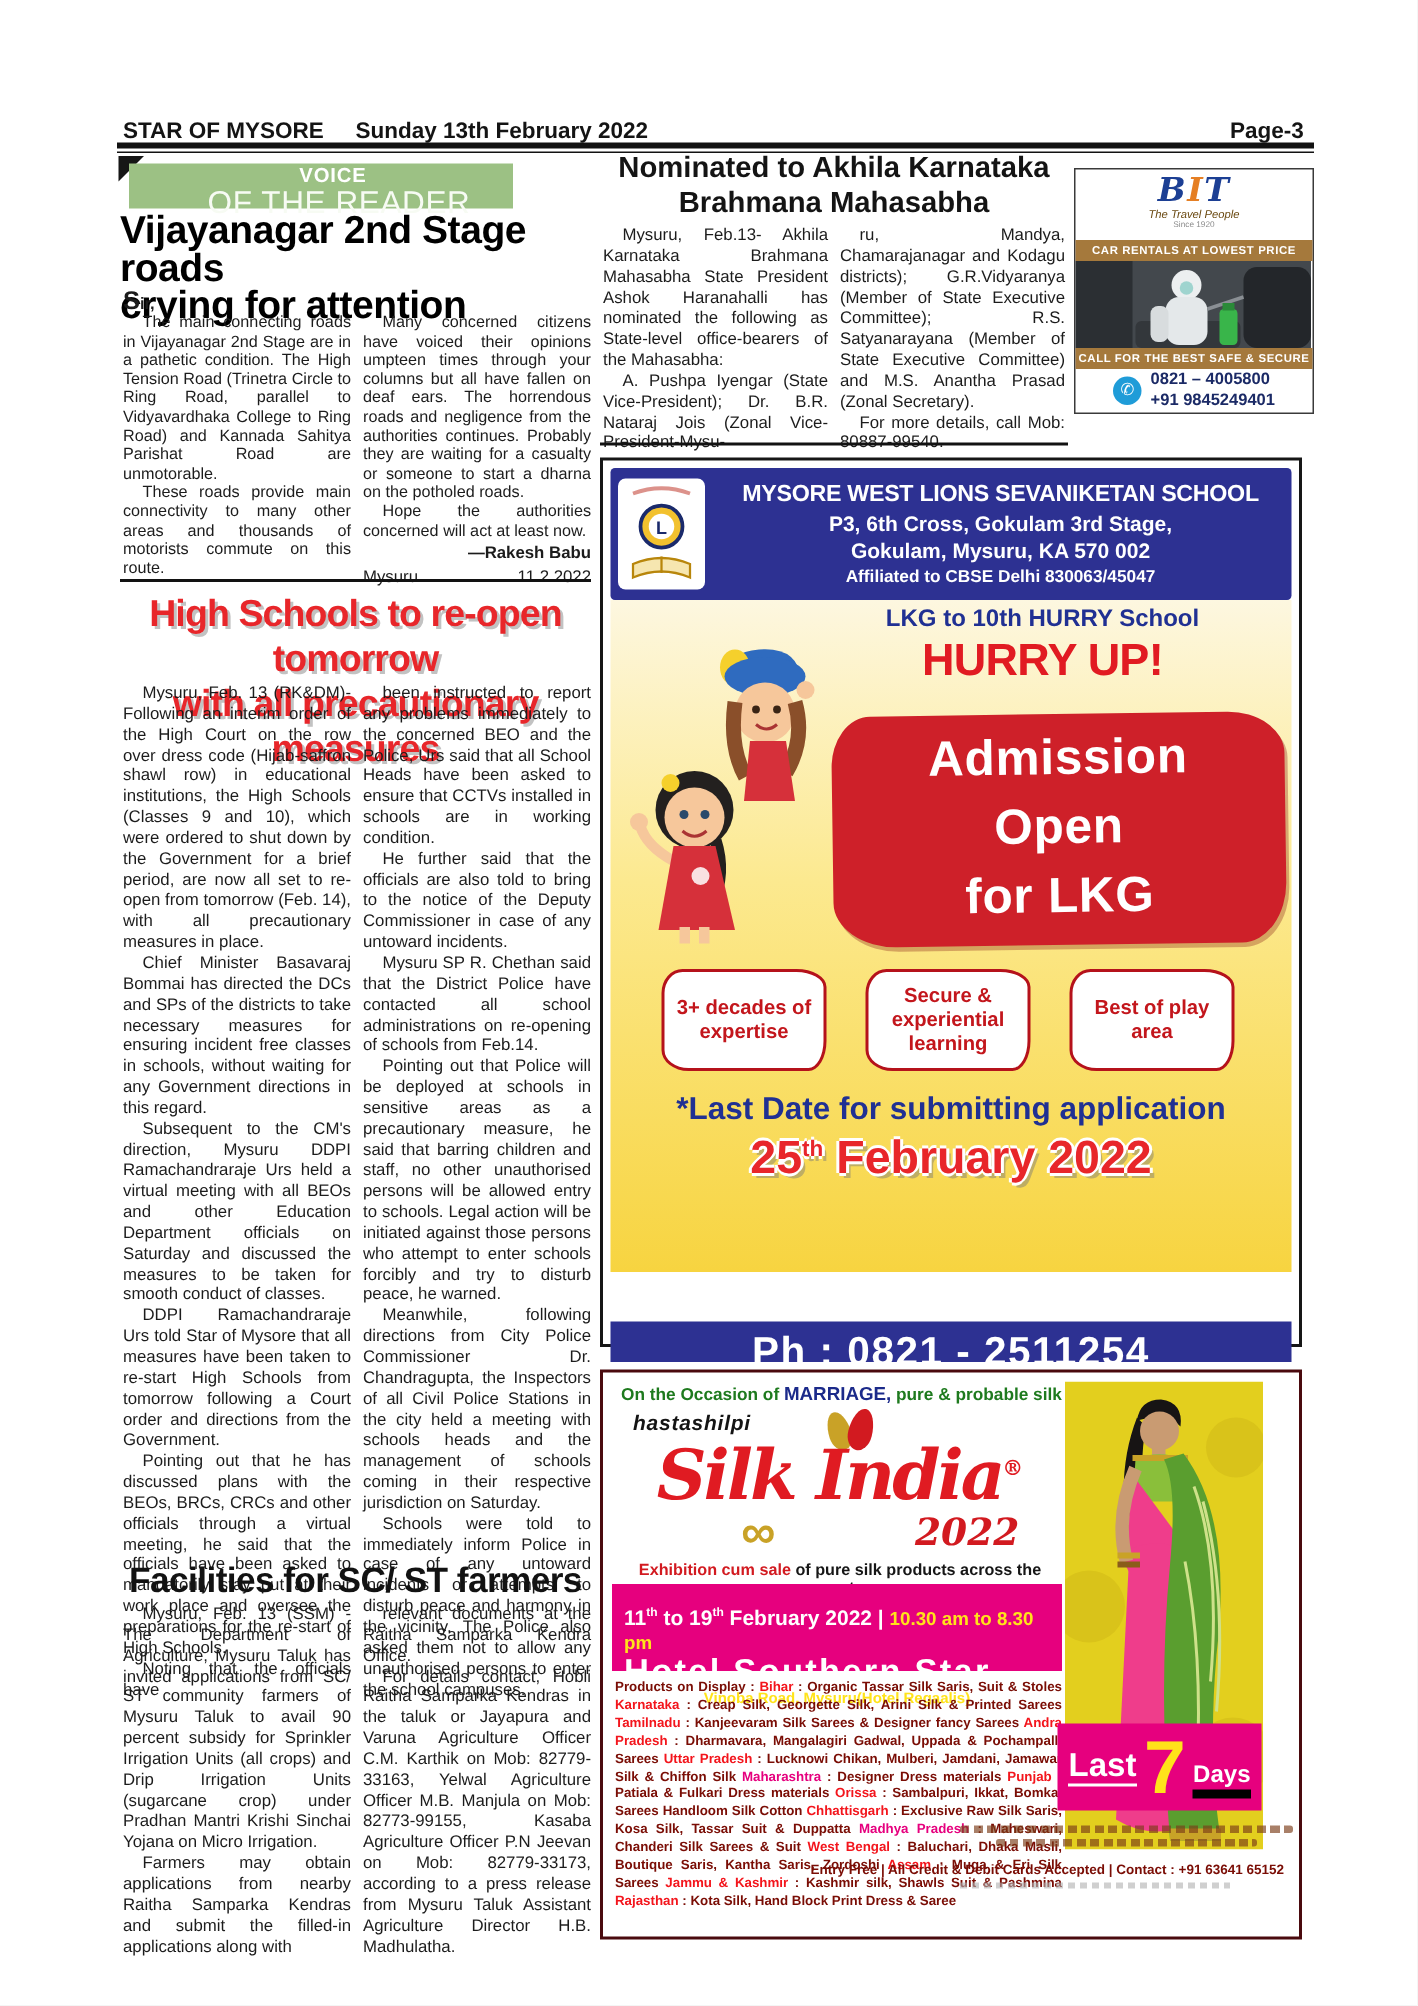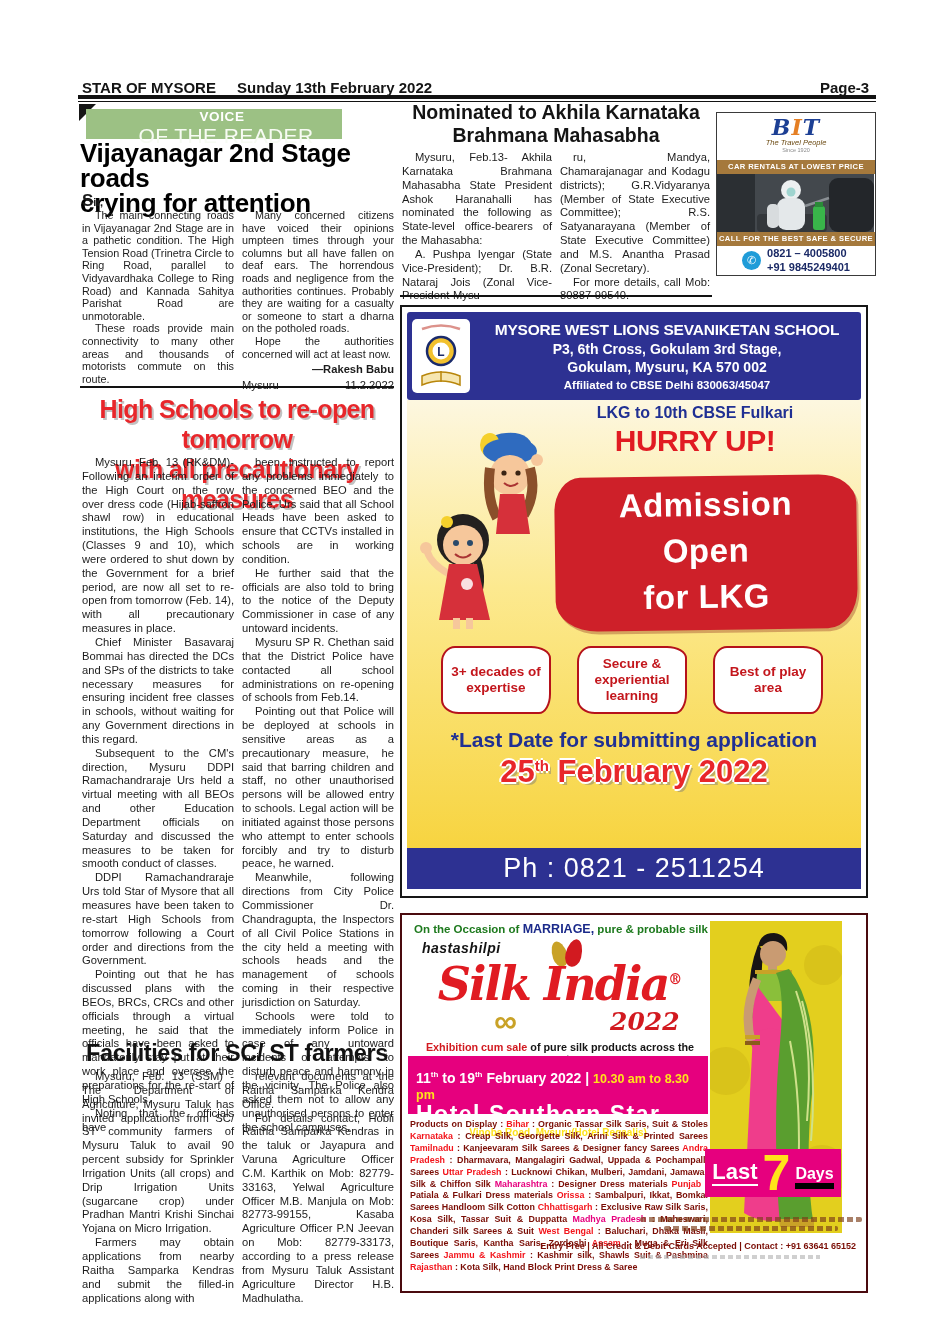--- a/index.html
+++ b/index.html
@@ -83,21 +83,21 @@
   #school-features{position:absolute;left:34px;right:38px;top:246px;display:flex;gap:26px;}
   .feat{flex:1;background:#fff;border:2.5px solid #b5121b;border-radius:14px 20px 12px 18px/16px 12px 20px 14px;
         color:#c3161c;font-weight:800;font-size:13.5px;text-align:center;padding:8px 4px;line-height:16px;
         min-height:46px;display:flex;align-items:center;justify-content:center;}
   #school-lastlabel{position:absolute;left:0;right:0;top:328px;text-align:center;color:#203093;font-weight:800;font-size:21px;}
   #school-date{position:absolute;left:0;right:0;top:354px;text-align:center;color:#e8262a;font-weight:800;font-size:31px;
                text-shadow:2px 0 #fff,-2px 0 #fff,0 2px #fff,0 -2px #fff,3px 3px 0 rgba(120,120,120,.45);}
   #school-date sup{font-size:15px;}
   #school-limited{position:absolute;left:0;right:0;top:400px;text-align:center;color:#e8262a;font-weight:800;font-size:27px;
                   text-shadow:2px 0 #fff,-2px 0 #fff,0 2px #fff,0 -2px #fff;}
-  #school-phone{height:41px;background:#2d3192;color:#fff;text-align:center;font-weight:400;font-size:27px;line-height:41px;letter-spacing:1px;}
+  #school-phone{height:27px;background:#2d3192;color:#fff;text-align:center;font-weight:700;font-size:27px;line-height:41px;letter-spacing:1px;margin-top:33px;}
 
   
   #silk{left:400px;top:913px;width:468px;height:380px;border:2.5px solid #4a0a0e;box-sizing:border-box;background:#fff;}
   #silk-occ{position:absolute;left:12px;top:7px;font-weight:800;font-size:11.5px;color:#1e7a1e;}
   .silk-marriage{color:#1b2a8a;font-size:12.5px;}
   #silk-hasta{position:absolute;left:20px;top:25px;font-weight:800;font-style:italic;font-size:14px;color:#141414;letter-spacing:.5px;}
   #silk-logo{position:absolute;left:10px;top:38px;width:296px;text-align:center;font-family:"DejaVu Serif",serif;font-style:italic;
              font-weight:700;color:#e01b22;font-size:46px;line-height:52px;letter-spacing:-2px;}
   #silk-logo sup{font-size:14px;letter-spacing:0;}
   #silk-petal1{position:absolute;left:150px;top:26px;width:15px;height:26px;background:#c9a227;border-radius:50%/60% 60% 40% 40%;transform:rotate(-18deg);}
@@ -107,21 +107,21 @@
   #silk-exh{position:absolute;left:10px;top:126px;width:296px;text-align:center;font-size:10.8px;font-weight:800;color:#161616;}
   .silk-exh-red{color:#d21a20;}
   #silk-band{position:absolute;left:6px;top:141px;width:300px;height:58px;background:#e6007e;color:#fff;padding:14px 8px;box-sizing:border-box;}
   .band1{font-size:14px;font-weight:800;}
   .band1 sup{font-size:8px;}
   .band-time{color:#ffe31a;font-size:12.5px;}
   .band2{font-size:23px;font-weight:800;letter-spacing:1.5px;line-height:25px;}
   .band3{display:flex;justify-content:center;font-size:10px;font-weight:800;color:#ffe31a;}
   #silk-products{position:absolute;left:8px;top:204px;width:298px;font-size:8.9px;line-height:11.9px;font-weight:700;color:#7a0d05;text-align:justify;}
   #silk-photo{position:absolute;left:308px;top:6px;width:132px;height:312px;}
-  #silk-last{position:absolute;left:303px;top:234px;width:136px;height:48px;background:#e6007e;color:#fff;display:flex;align-items:center;justify-content:center;gap:5px;}
+  #silk-last{position:absolute;left:303px;top:234px;width:136px;height:58px;background:#e6007e;color:#fff;display:flex;align-items:center;justify-content:center;gap:5px;}
   .last-w{font-size:22px;font-weight:800;border-bottom:2px solid #fff;line-height:24px;}
   .last-7{font-size:50px;font-weight:800;color:#ffe31a;line-height:48px;}
   .last-d{font-size:16px;font-weight:800;align-self:flex-end;margin-bottom:8px;border-bottom:6px solid #000000;}
   .knline{height:5px;margin:4px 0;background:repeating-linear-gradient(90deg,#7a3b17 0 6px,transparent 6px 9px);opacity:.65;border-radius:2px;}
   #silk-kn{position:absolute;left:238px;top:298px;width:222px;}
   #silk-contact{position:absolute;right:10px;top:326px;font-size:9px;font-weight:700;color:#7a0d05;}
   #silk-reg{position:absolute;right:46px;top:340px;width:180px;height:4px;background:repeating-linear-gradient(90deg,#b0b0b0 0 5px,transparent 5px 8px);opacity:.6;}
 </style>
 </head>
 <body>
@@ -252,21 +252,21 @@
         </svg>
       </div>
       <div id="school-head-text">
         <div class="sh1">MYSORE WEST LIONS SEVANIKETAN SCHOOL</div>
         <div class="sh2">P3, 6th Cross, Gokulam 3rd Stage,</div>
         <div class="sh2">Gokulam, Mysuru, KA 570 002</div>
         <div class="sh4">Affiliated to CBSE Delhi 830063/45047</div>
       </div>
     </div>
     <div id="school-body">
-      <div id="school-tag">LKG to 10th CBSE Fulkari</div>
+      <div id="school-tag">LKG to 10th HURRY School</div>
       <div id="school-hurry">HURRY UP!</div>
       <div id="school-kids">
         <svg width="152" height="208" viewBox="0 0 152 208">
           <path d="M75 34 Q70 13 95 11 Q121 9 123 31 Z" fill="#2f6bbf"></path>
           <ellipse cx="79" cy="23" rx="10" ry="12" fill="#f5d02c"></ellipse>
           <ellipse cx="99" cy="29" rx="27" ry="13" fill="#2f6bbf"></ellipse>
           <circle cx="99" cy="53" r="20" fill="#f6c79b"></circle>
           <path d="M79 46 Q75 76 86 96" stroke="#8a4f2a" stroke-width="10" fill="none"></path>
           <path d="M119 46 Q126 71 113 93" stroke="#8a4f2a" stroke-width="10" fill="none"></path>
           <circle cx="93" cy="51" r="2.6" fill="#3a2414"></circle>

